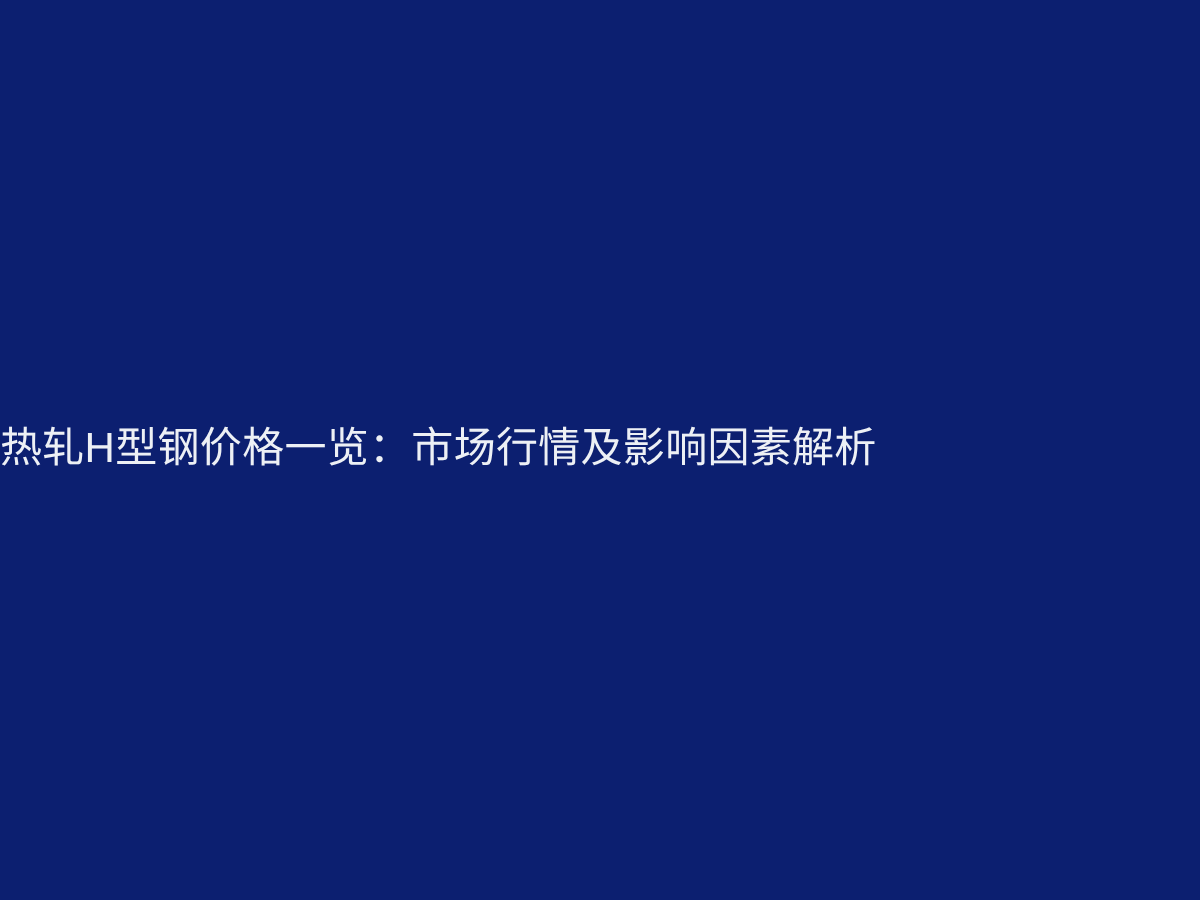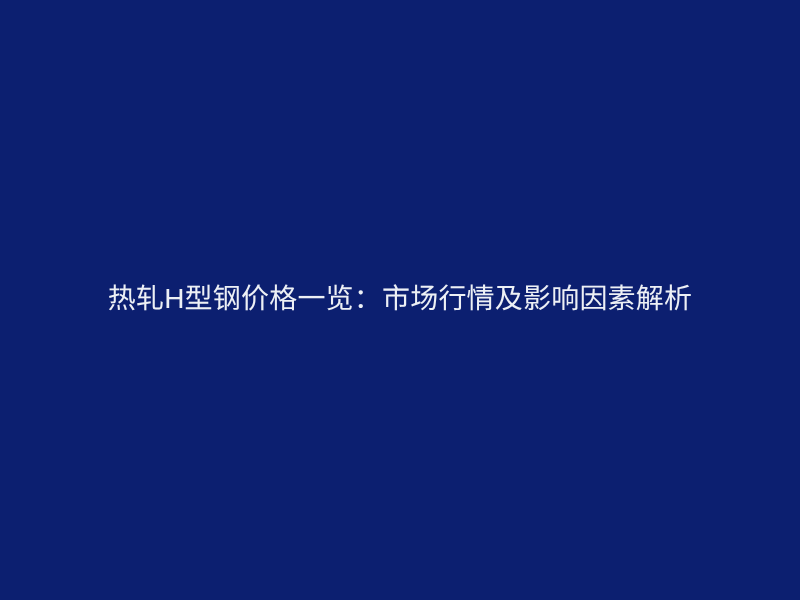--- a/index.html
+++ b/index.html
@@ -28,21 +28,20 @@
   }
 
   
   .banner-title-wrap {
     position: absolute;
     left: 0;
     right: 0;
     top: 283px;
     display: flex;
     align-items: center;
-    justify-content: center;
   }
 
   .banner-title {
     margin: 0;
     padding: 0;
     color: #edf0f5;
     font-family: "Liberation Sans", "DejaVu Sans", sans-serif;
     font-size: 28px;
     font-weight: 400;
     line-height: 1.15;

